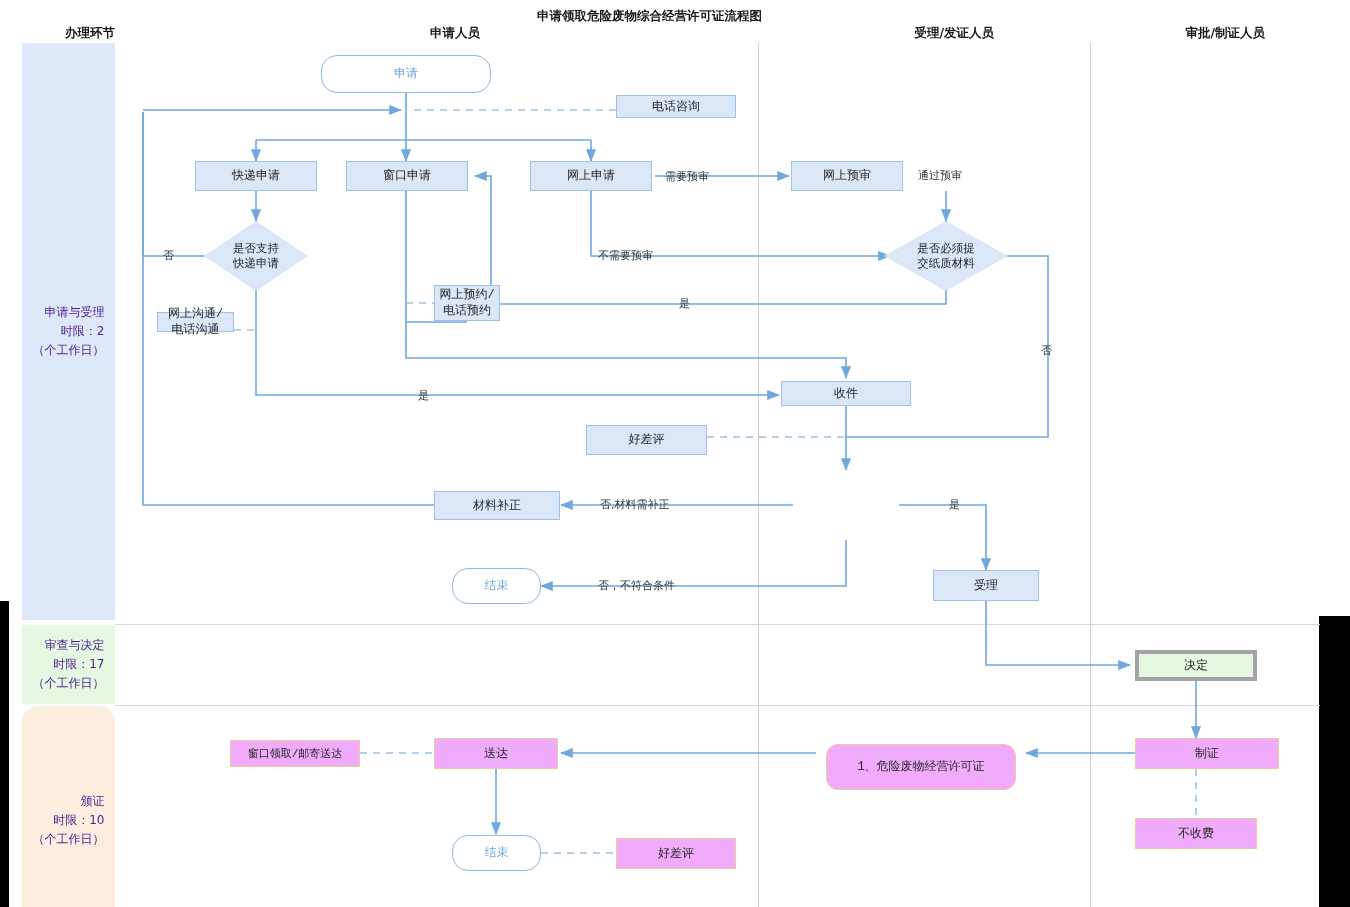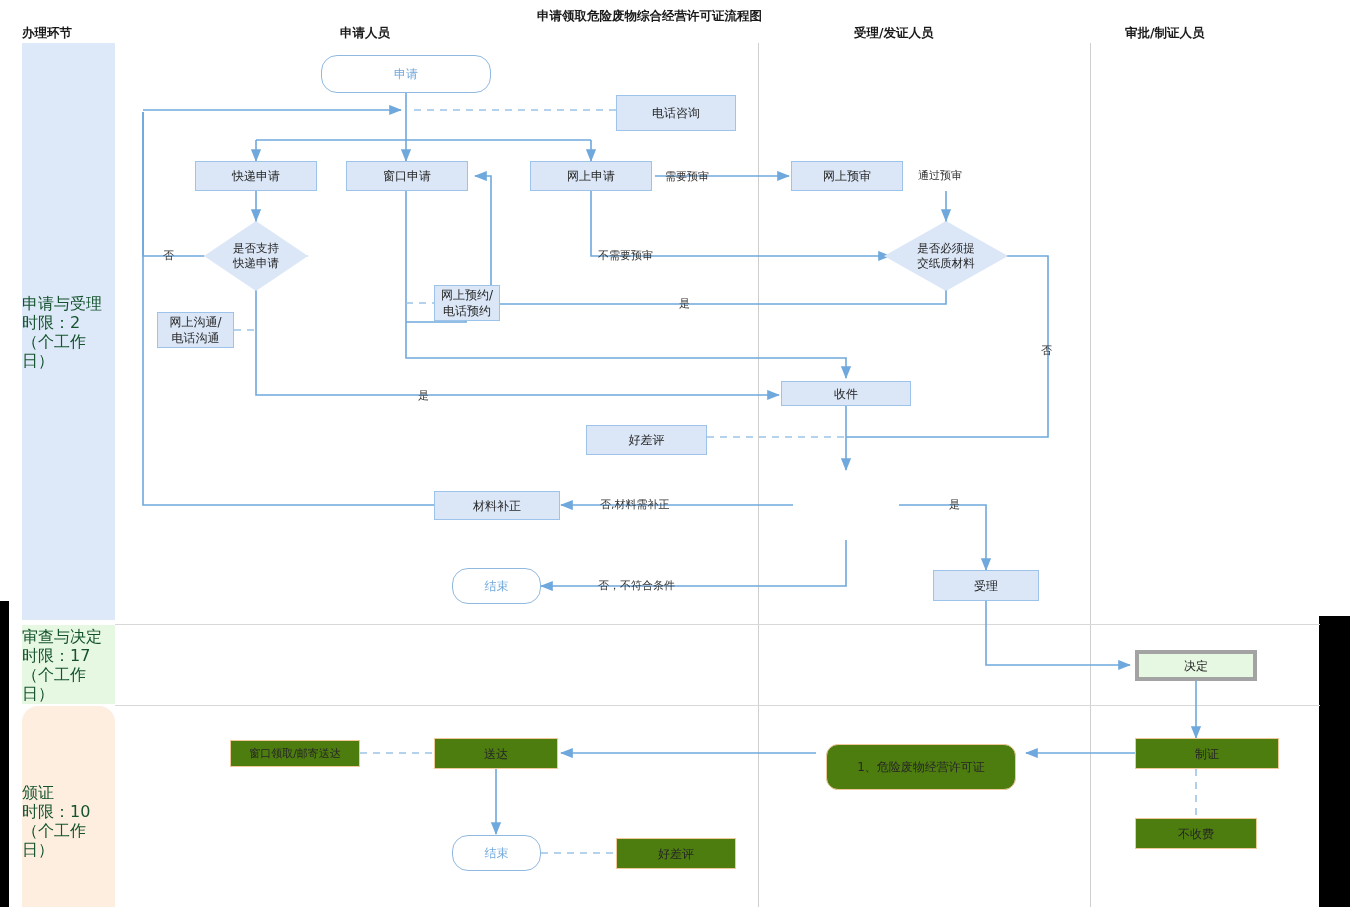--- a/index.html
+++ b/index.html
@@ -3,37 +3,37 @@
 <meta charset="utf-8">
 <style>
   html,body{margin:0;padding:0;background:#fff;}
   body{font-family:"DejaVu Sans","Liberation Sans",sans-serif;}
   #root{position:relative;width:1350px;height:907px;background:#ffffff;overflow:hidden;}
 
   .blackbar{position:absolute;background:#000;}
 
   
   .lane-head{position:absolute;font-size:12.5px;color:#1a1a1a;font-weight:600;
-             text-align:left;white-space:nowrap;}
+             text-align:right;white-space:nowrap;}
   .doc-title{position:absolute;font-size:12.5px;color:#1a1a1a;font-weight:600;white-space:nowrap;}
 
   
   .stage{position:absolute;left:22px;width:93px;display:flex;align-items:center;justify-content:center;}
-  .stage-txt{font-size:16px;color:#14532d;line-height:19px;text-align:left;white-space:pre-line;}
+  .stage-txt{font-size:12px;color:#4c1d95;line-height:19px;text-align:right;white-space:pre-line;}
 
   
   .vline{position:absolute;width:1px;background:#cfcfcf;}
   .hline{position:absolute;height:1px;background:#d8d8d8;}
 
   
   .node{position:absolute;box-sizing:border-box;display:flex;align-items:center;justify-content:center;
-        font-size:12px;line-height:16px;text-align:center;color:#262626;}
+        font-size:12px;line-height:16px;text-align:center;color:#262626;font-family:Liberation Mono, monospace;}
   .n-blue{background:#dbe7f7;border:1px solid #9dc3ea;}
   .n-green{background:#e6f7e2;border:4px solid #a3a3a3;}
-  .n-peach{background:#4d7c0f;border:1px solid #f0c89a;}
+  .n-peach{background:#f0abfc;border:1px solid #f0c89a;}
 
   .term{border-radius:16px;background:#fff;border:1px solid #8fb9e0;color:#6fa8dc;font-size:12px;}
 
   .diamond{position:absolute;}
   .diamond .dshape{position:absolute;inset:0;background:#dbe7f7;border:1px solid #9dc3ea;
         clip-path:polygon(50% 0,100% 50%,50% 100%,0 50%);}
   .diamond .dtxt{position:absolute;inset:0;display:flex;align-items:center;justify-content:center;
         font-size:11.5px;line-height:15px;color:#262626;text-align:center;white-space:pre-line;z-index:2;}
 
   
@@ -147,21 +147,21 @@
 
     <path class="dsh" d="M360,753 L432,753"></path>
 
     <path class="sld" d="M496,769 L496,834" marker-end="url(#ah)"></path>
 
     <path class="dsh" d="M541,853 L616,853"></path>
   </svg>
 
   <div class="node term" style="left:321px;top:55px;width:170px;height:38px;">申请</div>
 
-  <div class="node n-blue" style="left:616px;top:95px;width:120px;height:36px;">电话咨询</div>
+  <div class="node n-blue" style="left:616px;top:95px;width:120px;height:23px;">电话咨询</div>
 
   <div class="node n-blue" style="left:195px;top:161px;width:122px;height:30px;">快递申请</div>
   <div class="node n-blue" style="left:346px;top:161px;width:122px;height:30px;">窗口申请</div>
   <div class="node n-blue" style="left:530px;top:161px;width:122px;height:30px;">网上申请</div>
 
   <div class="node n-blue" style="left:791px;top:161px;width:112px;height:30px;">网上预审</div>
 
   <div class="diamond" style="left:204px;top:221px;width:104px;height:70px;">
     <div class="dshape"></div>
     <div class="dtxt">是否支持
@@ -170,21 +170,21 @@
 
   <div class="diamond" style="left:884px;top:221px;width:124px;height:70px;text-decoration:underline;">
     <div class="dshape"></div>
     <div class="dtxt">是否必须提
 交纸质材料</div>
   </div>
 
   <div class="node n-blue" style="left:434px;top:285px;width:66px;height:36px;white-space:pre-line;">网上预约/
 电话预约</div>
 
-  <div class="node n-blue" style="left:157px;top:312px;width:77px;height:36px;white-space:pre-line;">网上沟通/
+  <div class="node n-blue" style="left:157px;top:312px;width:77px;height:20px;white-space:pre-line;">网上沟通/
 电话沟通</div>
 
   <div class="node n-blue" style="left:781px;top:381px;width:130px;height:25px;">收件</div>
 
   <div class="node n-blue" style="left:586px;top:425px;width:121px;height:30px;">好差评</div>
 
 
   <div class="node n-blue" style="left:434px;top:491px;width:126px;height:29px;">材料补正</div>
 
   <div class="node term" style="left:452px;top:568px;width:89px;height:36px;">结束</div>

